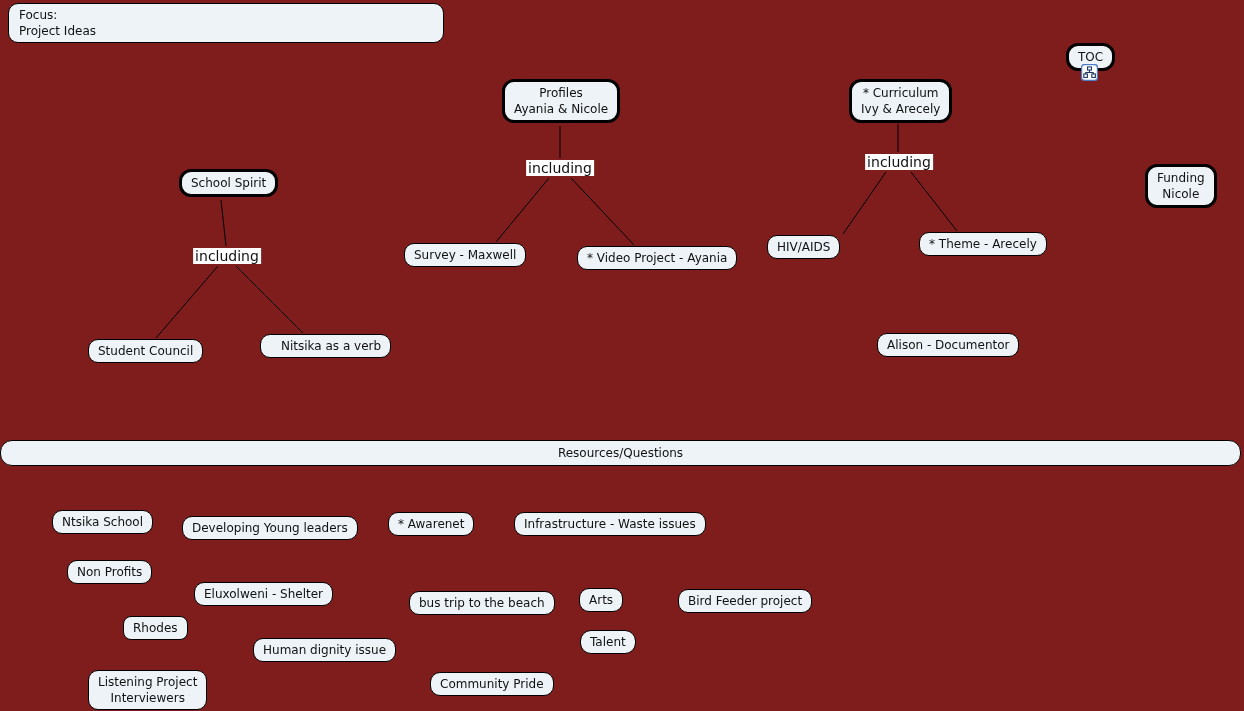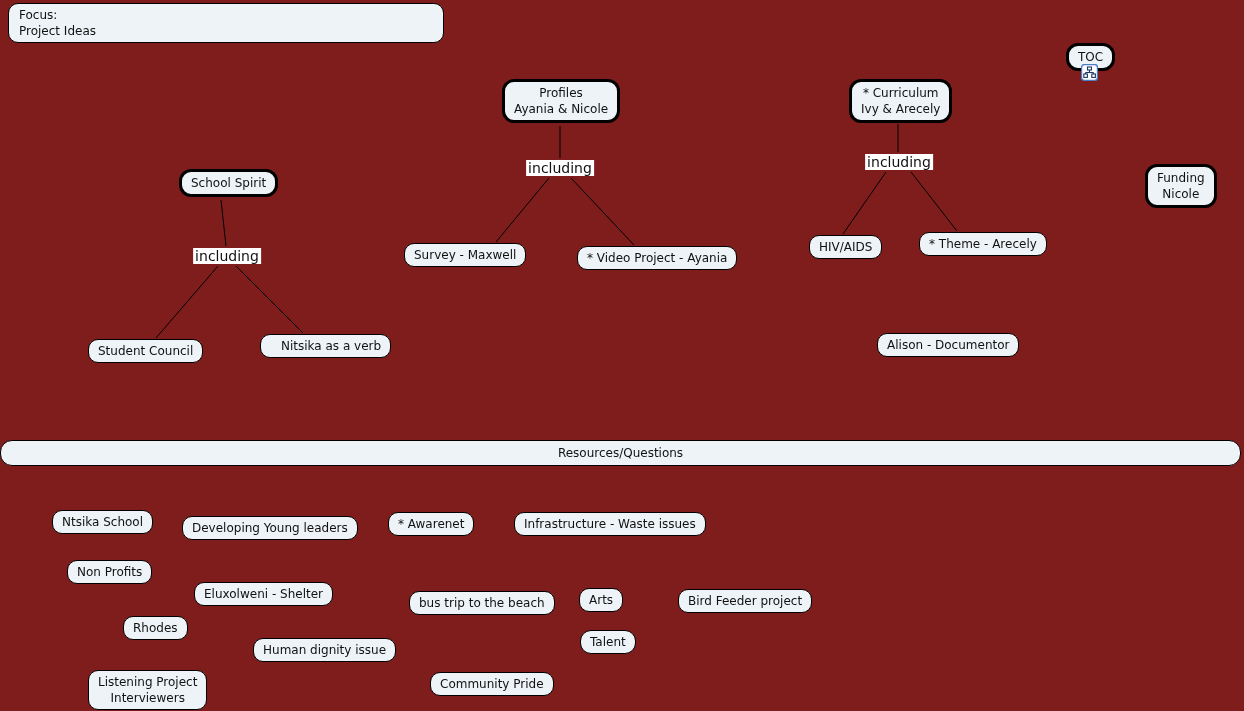--- a/index.html
+++ b/index.html
@@ -70,35 +70,35 @@
 Nicole</div>
 
   <div class="linklabel" style="left:227px; top:256px;">including</div>
   <div class="linklabel" style="left:560px; top:168px;">including</div>
   <div class="linklabel" style="left:899px; top:162px;">including</div>
 
   <div class="concept" style="left:88px; top:339px;">Student Council</div>
   <div class="concept" style="left:260px; top:334px;padding-left:20px;">Nitsika as a verb</div>
   <div class="concept" style="left:404px; top:243px;">Survey - Maxwell</div>
   <div class="concept" style="left:577px; top:246px;">* Video Project - Ayania</div>
-  <div class="concept" style="left:809px; top:235px;border-radius:10px;">HIV/AIDS</div>
+  <div class="concept" style="left:767px; top:235px;border-radius:10px;">HIV/AIDS</div>
   <div class="concept" style="left:919px; top:232px;">* Theme - Arecely</div>
   <div class="concept" style="left:860px; top:333px;margin-left:17px;">Alison - Documentor</div>
 
   <div class="concept wide-bar" style="left:0px; top:440px;">Resources/Questions</div>
 
   <div class="concept" style="left:52px; top:510px;">Ntsika School</div>
   <div class="concept" style="left:182px; top:516px;">Developing Young leaders</div>
   <div class="concept" style="left:388px; top:512px;">* Awarenet</div>
   <div class="concept" style="left:514px; top:512px;">Infrastructure - Waste issues</div>
   <div class="concept" style="left:67px; top:560px;">Non Profits</div>
   <div class="concept" style="left:194px; top:582px;">Eluxolweni - Shelter</div>
   <div class="concept" style="left:409px; top:591px;">bus trip to the beach</div>
   <div class="concept" style="left:579px; top:588px;">Arts</div>
   <div class="concept" style="left:580px; top:630px;border-radius:11px;">Talent</div>
   <div class="concept" style="left:678px; top:589px;">Bird Feeder project</div>
-  <div class="concept" style="left:123px; top:616px;">Rhodes</div>
+  <div class="concept" style="left:123px; top:616px;border-radius:8px;">Rhodes</div>
   <div class="concept" style="left:253px; top:638px;">Human dignity issue</div>
   <div class="concept" style="left:88px; top:670px;">Listening Project
 Interviewers</div>
   <div class="concept" style="left:430px; top:672px;">Community Pride</div>
 
 </div>
 
 </body></html>

